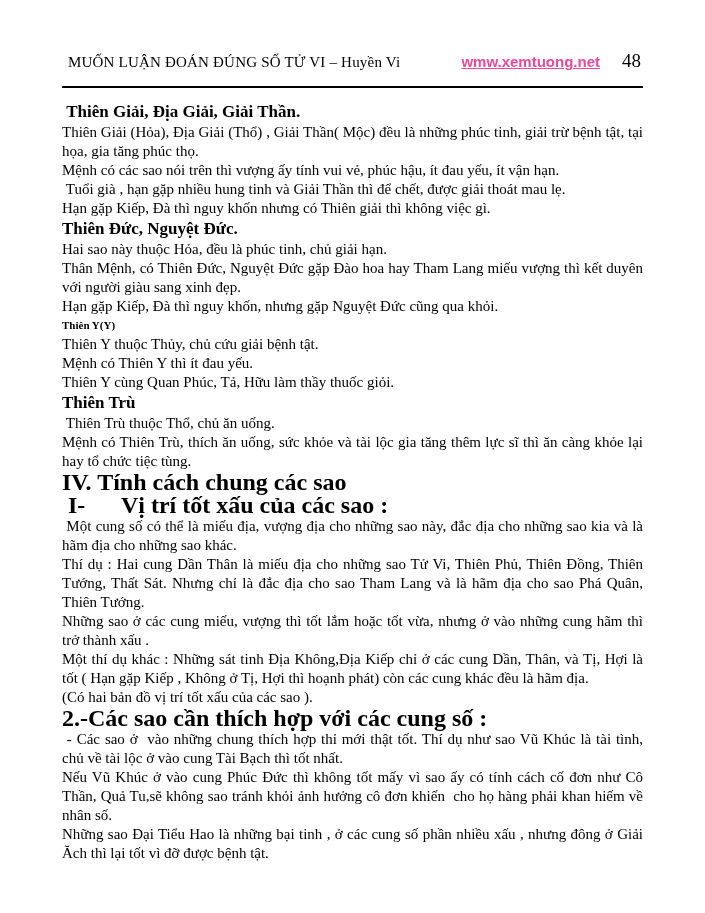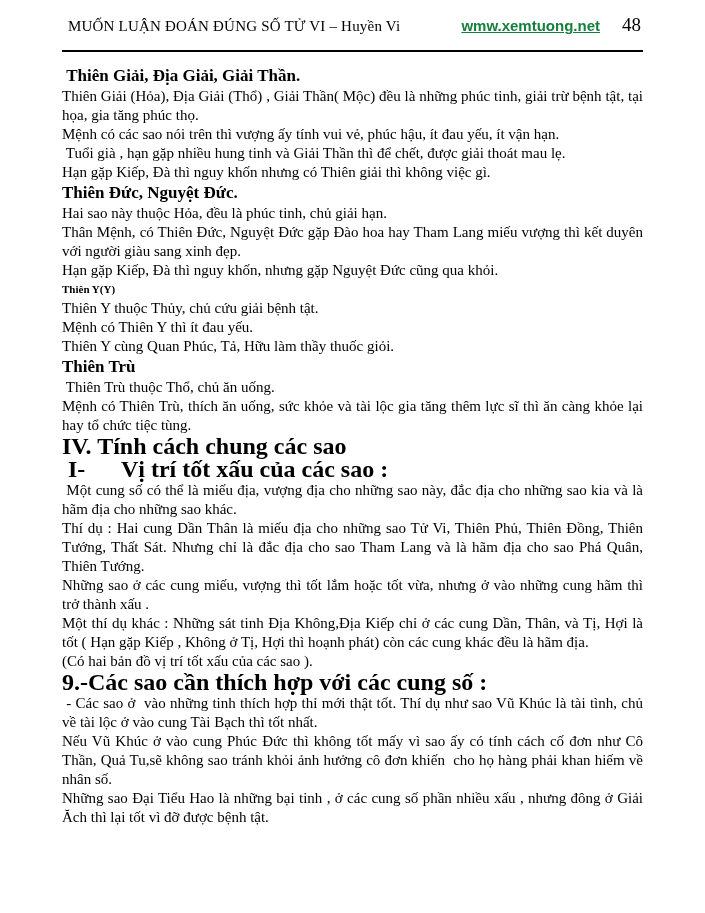--- a/index.html
+++ b/index.html
@@ -12,37 +12,38 @@
     height: 913px;
     overflow: hidden;
     font-family: "Liberation Serif", "DejaVu Serif", serif;
     color: #000000;
   }
   .page {
     box-sizing: border-box;
     width: 705px;
     height: 767px;
     padding: 12px 62px 0 62px;
+    margin-top: 36px;
   }
   .page-header {
     display: flex;
     align-items: baseline;
     padding: 2px 2px 0 6px;
   }
   .doc-title {
     flex: 1;
     font-size: 15px;
     letter-spacing: 0.2px;
     white-space: nowrap;
   }
   .site-link {
     font-family: "Liberation Sans", "DejaVu Sans", sans-serif;
     font-weight: bold;
     font-size: 15px;
-    color: #15803d;
+    color: #ec4899;
     text-decoration: underline;
     margin-right: 22px;
     cursor: pointer;
     white-space: nowrap;
   }
   .page-number {
     font-size: 19px;
   }
   .header-divider {
     border: none;
@@ -110,19 +111,19 @@
     <h2 class="h-section">Thiên Trù</h2>
     <p class="paragraph"> Thiên Trù thuộc Thổ, chủ ăn uống.</p>
     <p class="paragraph">Mệnh có Thiên Trù, thích ăn uống, sức khỏe và tài lộc gia tăng thêm lực sĩ thì ăn càng khỏe lại hay tổ chức tiệc tùng.</p>
     <h2 class="h-chapter">IV. Tính cách chung các sao</h2>
     <h2 class="h-chapter"> I-      Vị trí tốt xấu của các sao :</h2>
     <p class="paragraph"> Một cung số có thể là miếu địa, vượng địa cho những sao này, đắc địa cho những sao kia và là hãm địa cho những sao khác.</p>
     <p class="paragraph">Thí dụ : Hai cung Dần Thân là miếu địa cho những sao Tử Vi, Thiên Phủ, Thiên Đồng, Thiên Tướng, Thất Sát. Nhưng chỉ là đắc địa cho sao Tham Lang và là hãm địa cho sao Phá Quân, Thiên Tướng.</p>
     <p class="paragraph">Những sao ở các cung miếu, vượng thì tốt lắm hoặc tốt vừa, nhưng ở vào những cung hãm thì trở thành xấu .</p>
     <p class="paragraph">Một thí dụ khác : Những sát tinh Địa Không,Địa Kiếp chỉ ở các cung Dần, Thân, và Tị, Hợi là tốt ( Hạn gặp Kiếp , Không ở Tị, Hợi thì hoạnh phát) còn các cung khác đều là hãm địa.</p>
     <p class="paragraph">(Có hai bản đồ vị trí tốt xấu của các sao ).</p>
-    <h2 class="h-chapter">9.-Các sao cần thích hợp với các cung số :</h2>
-    <p class="paragraph"> - Các sao ở  vào những tinh thích hợp thỉ mới thật tốt. Thí dụ như sao Vũ Khúc là tài tình, chủ về tài lộc ở vào cung Tài Bạch thì tốt nhất.</p>
+    <h2 class="h-chapter">2.-Các sao cần thích hợp với các cung số :</h2>
+    <p class="paragraph"> - Các sao ở  vào những chung thích hợp thỉ mới thật tốt. Thí dụ như sao Vũ Khúc là tài tình, chủ về tài lộc ở vào cung Tài Bạch thì tốt nhất.</p>
     <p class="paragraph">Nếu Vũ Khúc ở vào cung Phúc Đức thì không tốt mấy vì sao ấy có tính cách cố đơn như Cô Thần, Quả Tu,sẽ không sao tránh khỏi ảnh hưởng cô đơn khiến  cho họ hàng phải khan hiếm về nhân số.</p>
     <p class="paragraph">Những sao Đại Tiểu Hao là những bại tinh , ở các cung số phần nhiều xấu , nhưng đông ở Giải Ăch thì lại tốt vì đỡ được bệnh tật.</p>
   </div>
 
 </div>
 
 </body></html>

